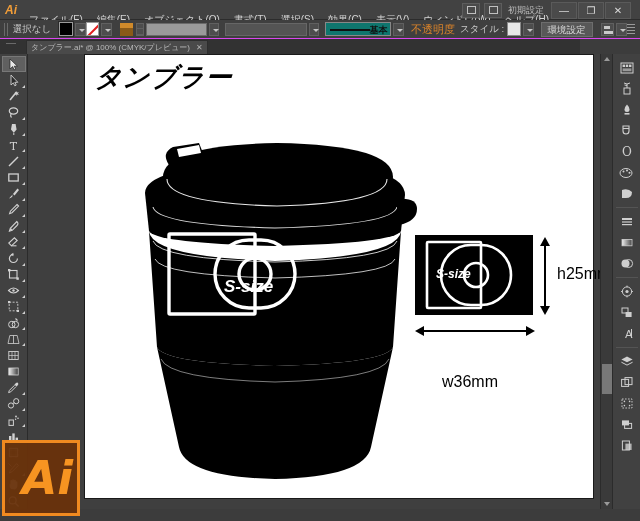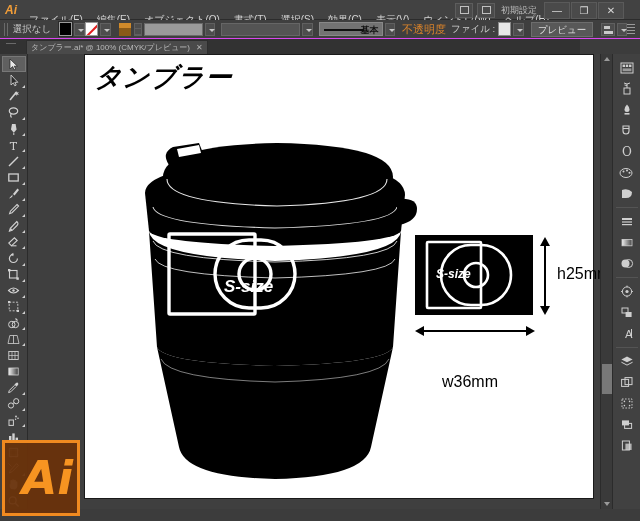--- a/index.html
+++ b/index.html
@@ -20,21 +20,21 @@
   .ai-logo {
     width: 22px; height: 20px; display: flex; align-items: center;
     justify-content: center; color: #f19d38; font-size: 12px;
     font-weight: bold; font-style: italic;
   }
   .menu-item {
     padding: 12px 7px; height: 20px; line-height: 20px;
     color: #d4d4d4; font-size: 10px; white-space: nowrap;
   }
   .menubar-right {
-    position: absolute; right: 16px; top: 0; height: 20px;
+    position: absolute; right: 9px; top: 0; height: 20px;
     display: flex; align-items: center;
   }
   .ws-btn {
     width: 18px; height: 15px; margin-right: 4px;
     border: 1px solid #5d5d5d; background: #4a4a4a;
     display: flex; align-items: center; justify-content: center;
   }
   .ws-btn .glyph { width: 9px; height: 8px; border: 1px solid #c0c0c0; }
   .ws-label { color: #bcbcbc; font-size: 9px; margin: 0 6px 0 2px; }
   .wincontrol {
@@ -79,21 +79,21 @@
   .spin { width: 9px; height: 13px; background: #4d4d4d; border: 1px solid #606060;
     margin-left: 3px; display: flex; flex-direction: column; }
   .spin i { flex: 1; border-bottom: 1px solid #606060; }
   .field-gray {
     height: 13px; background: #9a9a9a; border: 1px solid #6a6a6a; margin-left: 2px;
   }
   .field-dark {
     height: 13px; background: #545454; border: 1px solid #666; margin-left: 6px;
   }
   .stroke-preview {
-    width: 68px; height: 14px; background: #737373; border: 1px solid #888;
+    width: 68px; height: 14px; background: #0f766e; border: 1px solid #888;
     margin-left: 6px; display: flex; align-items: center; position: relative;
   }
   .stroke-preview .line { position: absolute; left: 4px; top: 6px; width: 40px; height: 2px; background: #111; }
   .stroke-preview .txt { position: absolute; right: 3px; top: 1px; font-size: 9px; color: #111; font-weight: bold; }
   .orange-lbl { color: #d8822a; font-size: 11px; margin-left: 7px; white-space: nowrap; }
   .gray-lbl { color: #c8c8c8; font-size: 9.5px; margin-left: 5px; white-space: nowrap; }
   .style-swatch { width: 14px; height: 14px; background: #e8e8e8; border: 1px solid #8a8a8a; margin-left: 3px; }
   .cb-button {
     height: 15px; background: #585858; border: 1px solid #6d6d6d; color: #dcdcdc;
     font-size: 9.5px; padding: 0 6px; line-height: 14px; margin-left: 7px; white-space: nowrap;
@@ -279,24 +279,24 @@
     <div class="field-gray" style="width:62px"></div>
     <div class="mini-drop"></div>
     <div class="field-dark" style="width:84px"></div>
     <div class="mini-drop"></div>
     <div class="stroke-preview">
       <div class="line"></div>
       <div class="txt">基本</div>
     </div>
     <div class="mini-drop"></div>
     <div class="orange-lbl">不透明度</div>
-    <div class="gray-lbl">ファイル :</div>
+    <div class="gray-lbl">スタイル :</div>
     <div class="style-swatch"></div>
     <div class="mini-drop"></div>
-    <div class="cb-button">プレビュー</div>
+    <div class="cb-button">環境設定</div>
     <div class="align-ico"></div>
     <div class="mini-drop"></div>
     <div class="cb-end">
       <div class="dots"></div>
     </div>
   </div>
 
   <div class="tabrow">
     <div class="tabgrip"></div>
     <div class="doctab">

